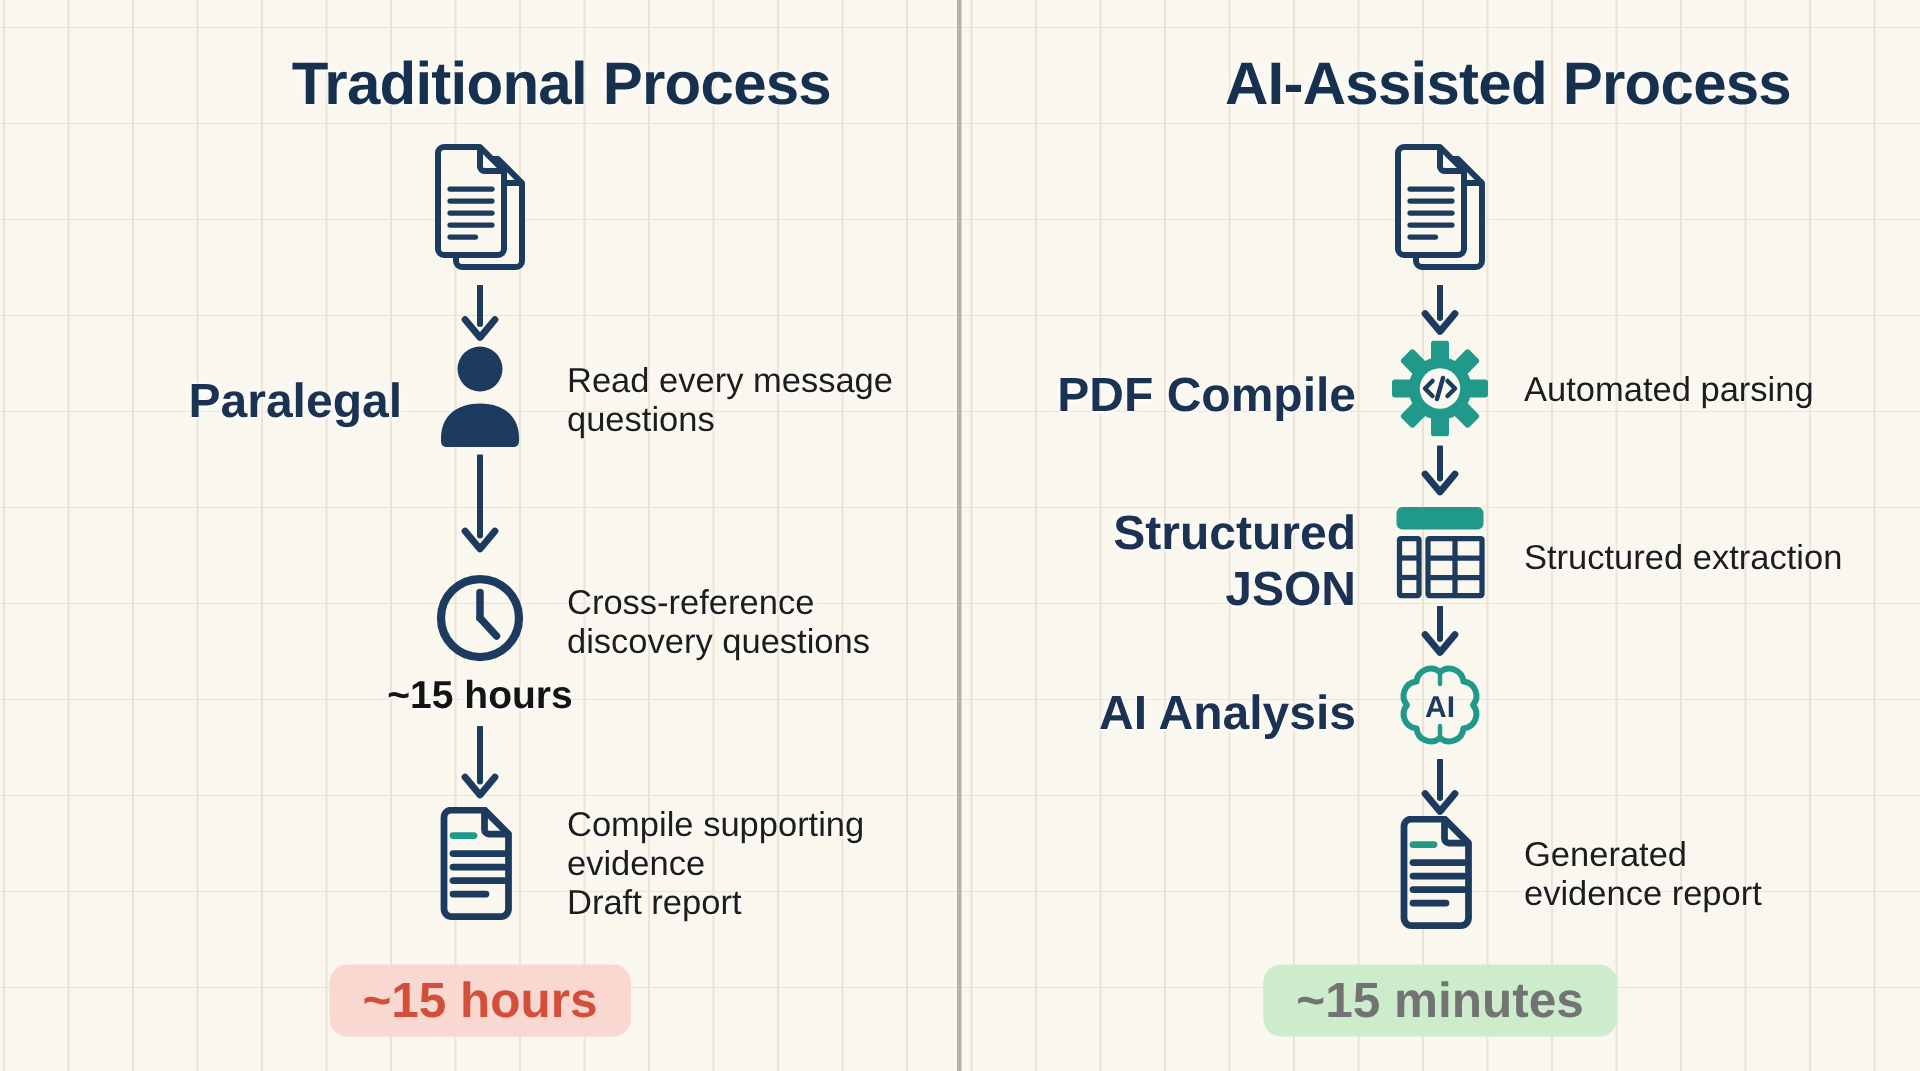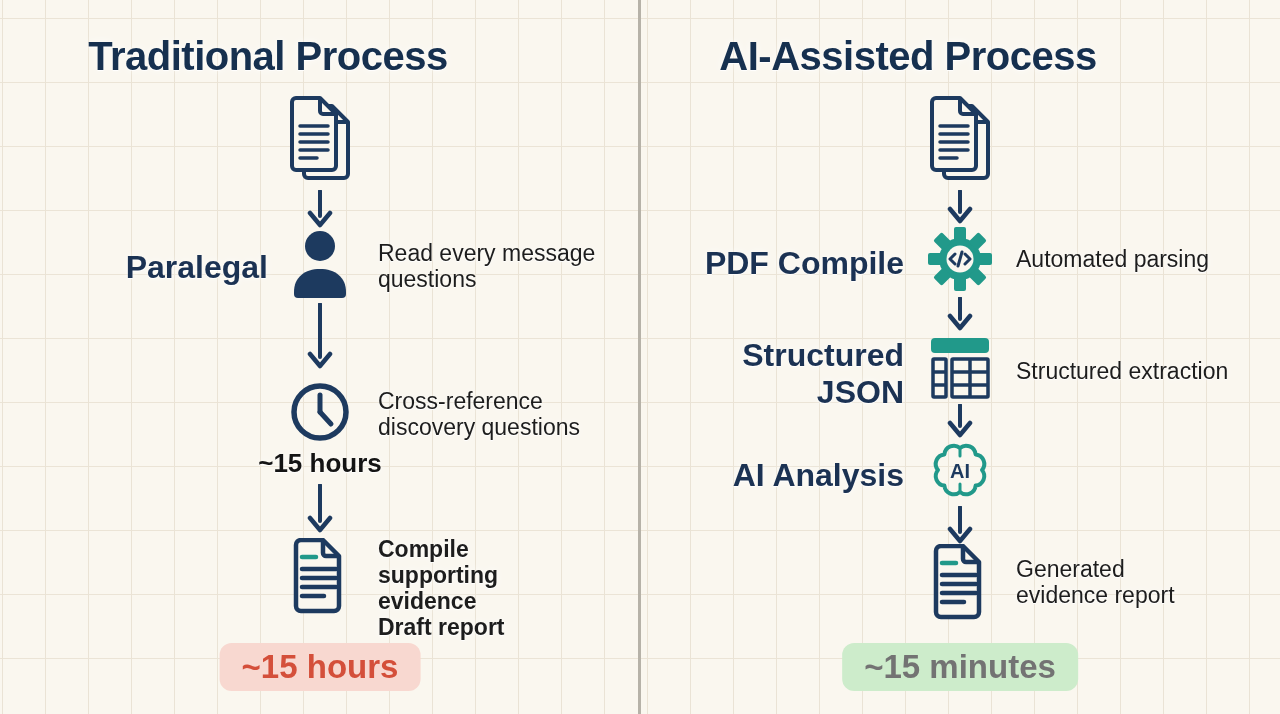--- a/index.html
+++ b/index.html
@@ -8,23 +8,24 @@
     position:relative;width:1280px;height:714px;overflow:hidden;
     background-color:#faf7ef;
     background-image:
       linear-gradient(to right,#eae3d5 1px,transparent 1px),
       linear-gradient(to bottom,#ebe4d6 1px,transparent 1px);
     background-size:43px 64px;
     background-position:2px 18px;
   }
   .divider{position:absolute;left:638px;top:0;width:3px;height:714px;background:#b6b2a8;}
   .col-title{
-    position:absolute;top:34px;width:536px;text-align:center;
+    position:absolute;top:34px;width:536px;text-align:right;
     font-size:40px;font-weight:800;color:#16304f;letter-spacing:-0.5px;
     text-shadow:0 1px 0 rgba(255,255,255,.85),0 0 10px rgba(255,255,255,.8);
+    padding-left:18px;
   }
   .t-left{left:0;} .t-right{left:640px;}
   .icon{position:absolute;}
   .arrow{position:absolute;}
   .label{
     position:absolute;font-size:32px;font-weight:700;color:#1b3253;text-align:right;
     text-shadow:0 1px 0 rgba(255,255,255,.85),0 0 8px rgba(255,255,255,.8);
     line-height:1.15;
   }
   .label .wrapbox{display:inline-block;max-width:170px;text-align:right;}
@@ -120,21 +121,21 @@
       <line x1="11" y1="19" x2="25" y2="19" stroke="#21998a" stroke-width="4.5" stroke-linecap="round"></line>
       <g stroke="#1d3a5f" stroke-width="4.5" stroke-linecap="round">
         <line x1="11" y1="31" x2="45" y2="31"></line>
         <line x1="11" y1="40" x2="45" y2="40"></line>
         <line x1="11" y1="49" x2="45" y2="49"></line>
         <line x1="11" y1="58" x2="33" y2="58"></line>
       </g>
     </svg>
   </div>
 
-  <div class="desc" style="left:378px;top:536px;max-width:215px;font-weight:bold;">
+  <div class="desc" style="left:378px;top:536px;max-width:215px;">
     <div>Compile supporting evidence</div>
     <div>Draft report</div>
   </div>
 
   <div class="badge badge-red" style="left:320px;top:643px;">~15 hours</div>
 
   <div class="col-title t-right">AI-Assisted Process</div>
 
   <div class="icon" style="left:928px;top:96px;">
     <svg width="68" height="88" viewBox="0 0 68 88">

